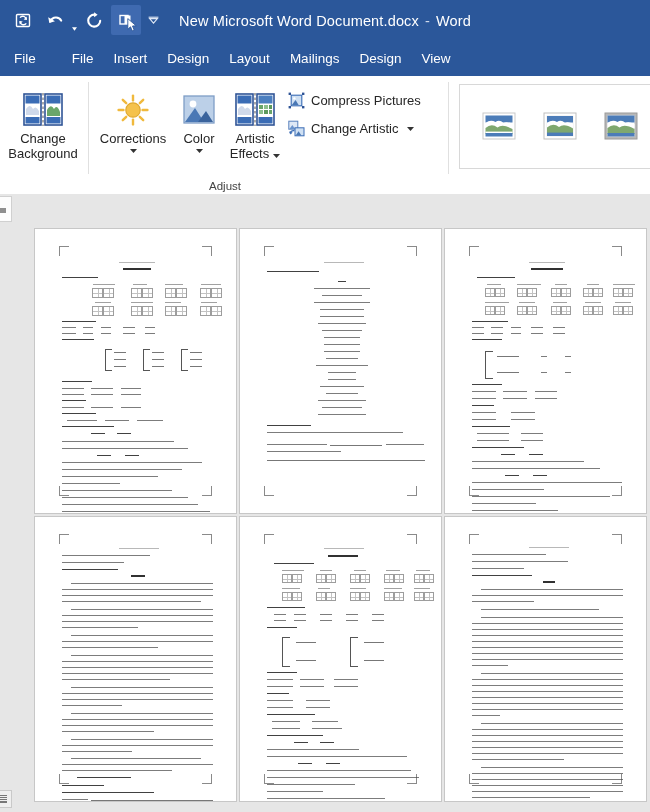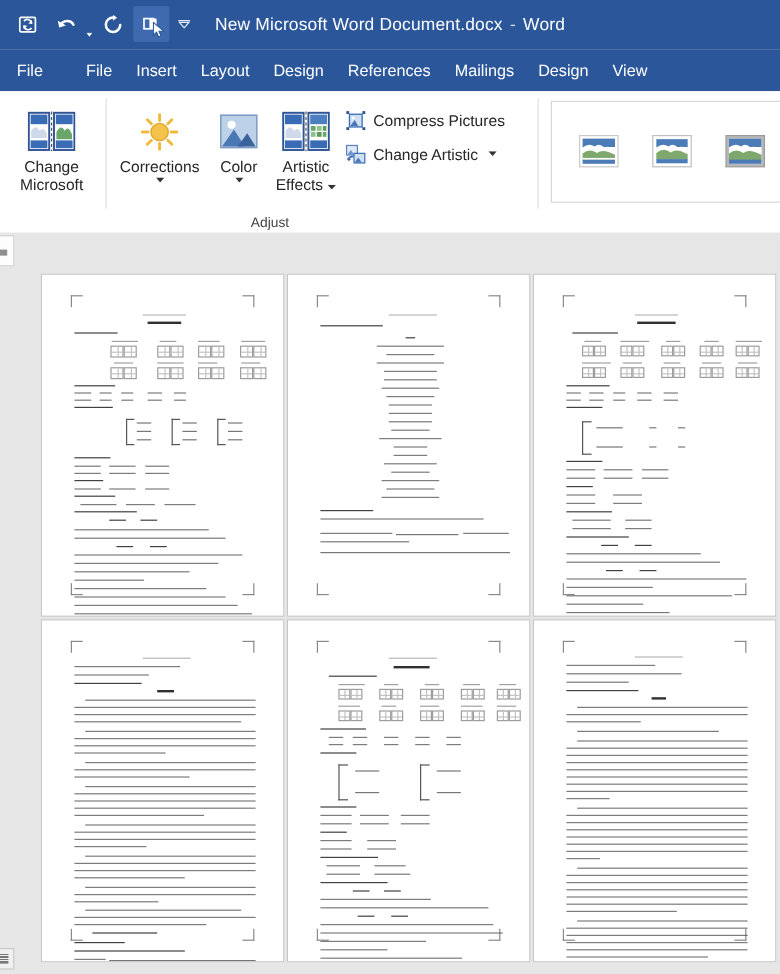--- a/index.html
+++ b/index.html
@@ -202,23 +202,22 @@
       <span class="sep">-</span>
       <span>Word</span>
     </div>
   </div>
 
   <div class="tabbar">
     <div class="tab file">File</div>
     <div class="tab-gap"></div>
     <div class="tab">File</div>
     <div class="tab">Insert</div>
+    <div class="tab">Design</div>
     <div class="tab">Layout</div>
-    <div class="tab">Design</div>
-    <div class="tab">References</div>
     <div class="tab">Mailings</div>
     <div class="tab">Design</div>
     <div class="tab">View</div>
   </div>
 
   <div class="ribbon">
     <div class="ribbon-inner">
 
       <div class="grp" style="left:0;width:450px;">
 
@@ -230,21 +229,21 @@
               <path d="M3 17 q4 -6 7 0 q3 -4 6 2 v4 H3 Z" fill="#cfd9ea"></path>
               <rect x="2.5" y="25" width="14" height="6.5" fill="#3a6cb5"></rect>
               <rect x="22" y="2" width="17" height="31" fill="#ffffff" stroke="#2f5496" stroke-width="1.6"></rect>
               <rect x="23.5" y="3.5" width="14" height="8" fill="#3a6cb5"></rect>
               <path d="M24 18 q4 -7 7 -1 q3 -5 6 3 v4 H24 Z" fill="#6aa66a"></path>
               <rect x="23.5" y="25" width="14" height="6.5" fill="#3a6cb5"></rect>
               <path d="M20 1 v33" stroke="#555" stroke-width="1" stroke-dasharray="2.5 2"></path>
             </svg>
           </span>
           <span class="lbl">Change</span>
-          <span class="lbl">Microsoft</span>
+          <span class="lbl">Background</span>
         </div>
 
         <div class="grp-sep" style="left:88px;"></div>
 
         <div class="bigbtn" style="left:95px;top:10px;width:76px;">
           <span class="ico">
             <svg width="38" height="36" viewBox="0 0 38 36" aria-hidden="true">
               <circle cx="19" cy="18" r="7.2" fill="#f5c24b" stroke="#e0a92f" stroke-width="1.2"></circle>
               <g stroke="#f0b93c" stroke-width="2.4" stroke-linecap="round">
                 <path d="M19 3.6 V8.4"></path>

